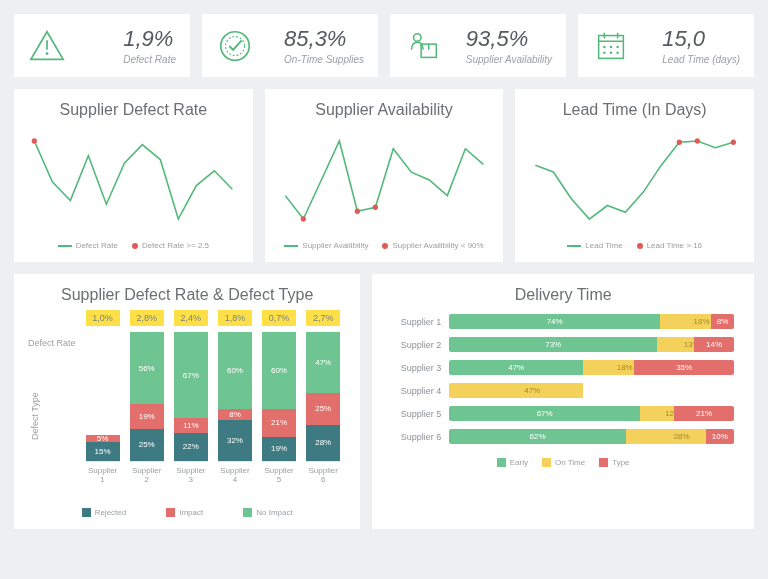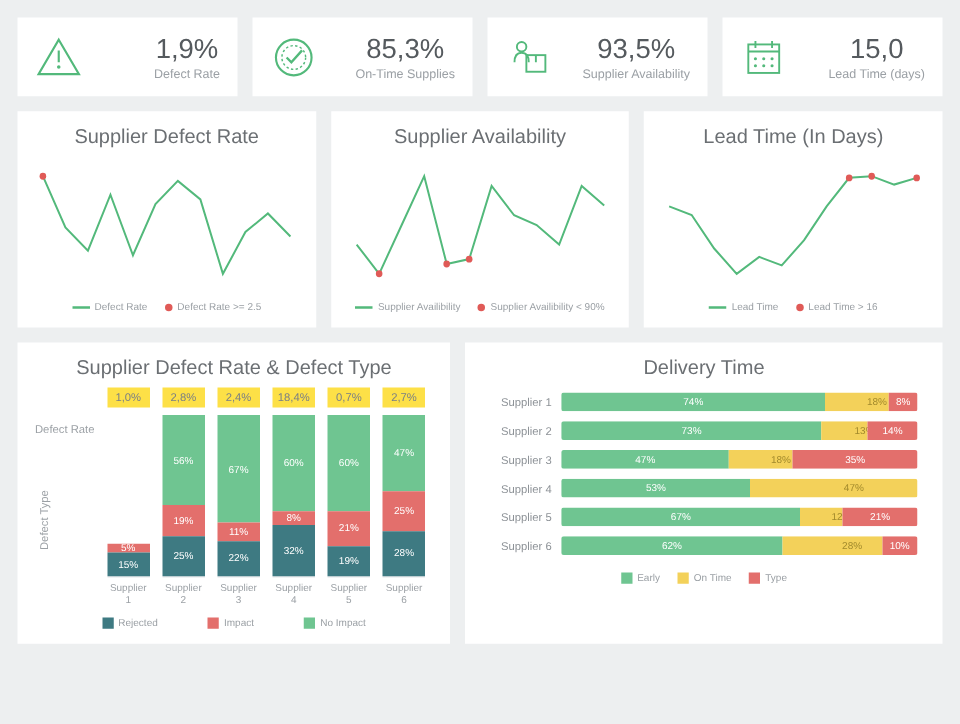--- a/index.html
+++ b/index.html
@@ -14,21 +14,21 @@
   .row { display: flex; gap: 12px; margin-bottom: 12px; }
   .card {
     background: #fff;
     padding: 12px 14px;
     flex: 1;
     position: relative;
   }
   
   .kpi { display: flex; align-items: center; justify-content: space-between; }
   .kpi-icon { width: 38px; height: 38px; display:flex; align-items:center; justify-content:center; }
-  .kpi-text { text-align: center; }
+  .kpi-text { text-align: left; font-style: italic; }
   .kpi-value { font-size: 22px; color: #555a5e; font-weight: 400; }
   .kpi-label { font-size: 10px; color: #9ba0a5; margin-top: 2px; }
   
   .chart-title { text-align: center; font-size: 16px; color: #6b6f73; margin-bottom: 6px; }
   
   .line-wrap { height: 110px; position: relative; }
   svg.line { width: 100%; height: 100%; }
   .legend { display:flex; gap:14px; justify-content:center; margin-top:6px; font-size:8px; color:#9ba0a5; }
   .legend span { display:flex; align-items:center; gap:4px; }
   .swatch-line { width:14px; height:2px; background:#53b97b; display:inline-block; }
@@ -214,21 +214,21 @@
           <div class="stk-col">
     <div class="stk-rate">2,4%</div>
     <div class="stk-bar">
       <div class="seg green" style="height:67%">67%</div>
       <div class="seg red" style="height:11%">11%</div>
       <div class="seg teal" style="height:22%">22%</div>
     </div>
     <div class="stk-x">Supplier 3</div>
           </div>
           <div class="stk-col">
-    <div class="stk-rate">18,4%</div>
+    <div class="stk-rate">1,8%</div>
     <div class="stk-bar">
       <div class="seg green" style="height:60%">60%</div>
       <div class="seg red" style="height:8%">8%</div>
       <div class="seg teal" style="height:32%">32%</div>
     </div>
     <div class="stk-x">Supplier 4</div>
           </div>
           <div class="stk-col">
     <div class="stk-rate">0,7%</div>
     <div class="stk-bar">
@@ -242,21 +242,21 @@
     <div class="stk-rate">2,7%</div>
     <div class="stk-bar">
       <div class="seg green" style="height:47%">47%</div>
       <div class="seg red" style="height:25%">25%</div>
       <div class="seg teal" style="height:28%">28%</div>
     </div>
     <div class="stk-x">Supplier 6</div>
           </div>
         </div>
     </div>
-    <div class="legend" style="margin-top:10px;gap:40px;">
+    <div class="legend" style="margin-top:24px;gap:40px;">
       <span>
           <i class="swatch-sq" style="background:#3e7a82"></i>
           <span>Rejected</span>
         </span>
       <span>
           <i class="swatch-sq" style="background:#e36f6c"></i>
           <span>Impact</span>
         </span>
       <span>
           <i class="swatch-sq" style="background:#6fc591"></i>
@@ -288,21 +288,20 @@
           <div class="hlab">Supplier 3</div>
           <div class="hbar">
             <div class="hseg green" style="width:47%">47%</div>
             <div class="hseg yellow" style="width:18%">18%</div>
             <div class="hseg red" style="width:35%">35%</div>
           </div>
         </div>
         <div class="hrow">
           <div class="hlab">Supplier 4</div>
           <div class="hbar">
-            <div class="hseg green" style="width:53%">53%</div>
             <div class="hseg yellow" style="width:47%">47%</div>
           </div>
         </div>
         <div class="hrow">
           <div class="hlab">Supplier 5</div>
           <div class="hbar">
             <div class="hseg green" style="width:67%">67%</div>
             <div class="hseg yellow" style="width:12%">12%</div>
             <div class="hseg red" style="width:21%">21%</div>
           </div>

